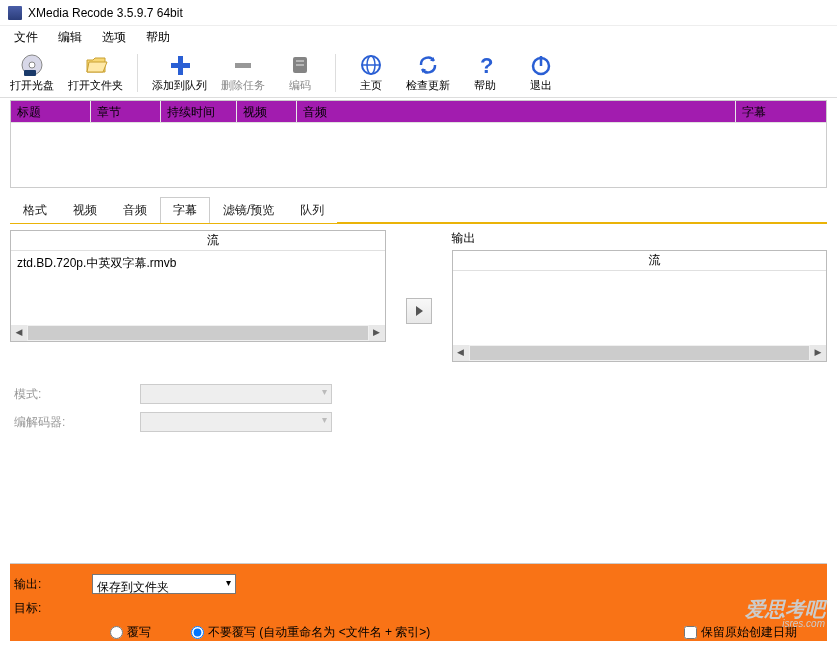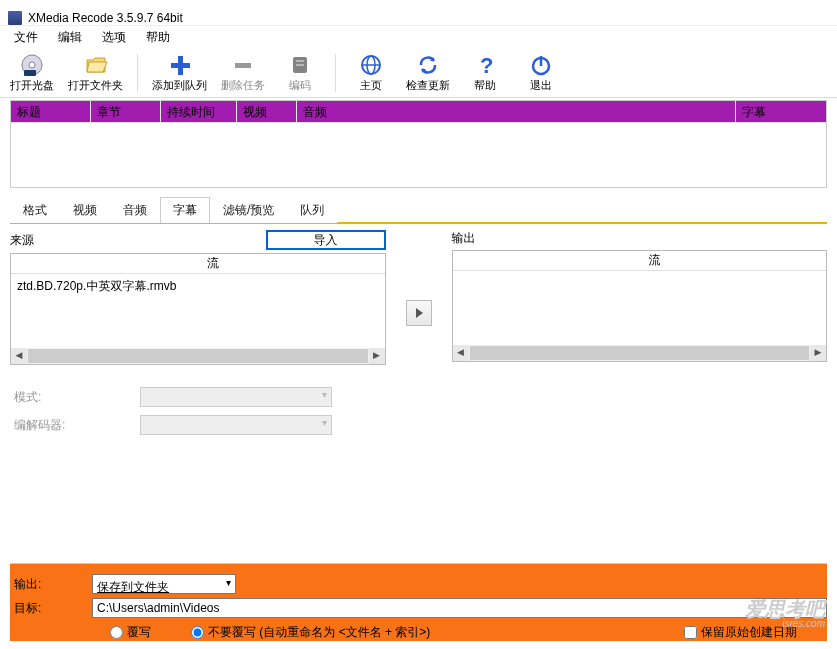--- a/index.html
+++ b/index.html
@@ -1,18 +1,18 @@
 <!DOCTYPE html>
 <html><head>
 <meta charset="utf-8">
 <style>
 * { box-sizing: border-box; margin: 0; padding: 0; }
 body { font-family: "Microsoft YaHei", "Segoe UI", sans-serif; font-size: 12px; background: #fff; width: 837px; height: 649px; overflow: hidden; position: relative; }
 
-.titlebar { height: 26px; display: flex; align-items: flex-end; padding: 0 8px; background: #fff; border-bottom: 1px solid #eee; }
+.titlebar { height: 26px; display: flex; align-items: center; padding: 0 8px; background: #fff; border-bottom: 1px solid #eee; }
 .titlebar .icon { width: 14px; height: 14px; background: linear-gradient(#4a5ea8,#2b3d7a); margin-right: 6px; border-radius: 1px; }
 .titlebar .title { font-size: 12px; }
 
 .menubar { height: 22px; display: flex; align-items: center; padding: 0 6px; gap: 4px; }
 .menubar .menuitem { padding: 2px 8px; cursor: default; }
 
 .toolbar { height: 50px; display: flex; align-items: center; padding: 0 4px; border-bottom: 1px solid #ddd; gap: 2px; }
 .toolbar .sep { width: 1px; height: 38px; background: #ddd; margin: 0 6px; }
 .toolbar .tbtn { display: flex; flex-direction: column; align-items: center; justify-content: center; min-width: 54px; height: 46px; cursor: default; padding: 2px 6px; }
 .toolbar .tbtn .ic { width: 24px; height: 24px; display: flex; align-items: center; justify-content: center; }
@@ -53,21 +53,21 @@
 
 .options { margin-top: 18px; }
 .opt-row { display: flex; align-items: center; height: 28px; }
 .opt-row .olbl { width: 130px; color: #999; padding-left: 4px; }
 .opt-row .osel { width: 192px; height: 20px; border: 1px solid #ccc; background: #eee; position: relative; }
 .opt-row .osel::after { content: "▾"; position: absolute; right: 4px; top: 1px; color: #bbb; font-size: 10px; }
 
 .bottom-panel { position: absolute; bottom: 8px; left: 10px; right: 10px; border-top: 1px solid #ccc; padding-top: 8px; background: #f97316; }
 .brow { display: flex; align-items: center; height: 24px; }
 .brow .blbl { width: 82px; padding-left: 4px; }
-.brow .bsel { width: 144px; height: 20px; border: 1px solid #767676; background: #fff; position: relative; padding: 4px 4px; text-decoration: underline; }
+.brow .bsel { width: 144px; height: 20px; border: 1px solid #767676; background: #fff; position: relative; padding: 4px 4px; }
 .brow .bsel::after { content: "▾"; position: absolute; right: 4px; top: 2px; font-size: 10px; }
 .brow .binp { flex: 1; height: 20px; border: 1px solid #767676; background: #fff; padding: 2px 4px; }
 .radio-row { display: flex; align-items: flex-end; gap: 40px; margin-top: 4px; padding-left: 100px; }
 .radio-row label { display: flex; align-items: center; gap: 4px; cursor: default; }
 .radio-row input { margin: 0; }
 
 .watermark { position: absolute; bottom: 20px; right: 12px; color: #ccc; font-size: 20px; font-weight: bold; font-style: italic; pointer-events: none; text-align: right; line-height: 1; }
 .watermark .wm2 { font-size: 10px; font-weight: normal; text-align: right; }
 </style>
 </head>
@@ -188,24 +188,20 @@
   <div class="tab">视频</div>
   <div class="tab">音频</div>
   <div class="tab active">字幕</div>
   <div class="tab">滤镜/预览</div>
   <div class="tab">队列</div>
 </div>
 
 <div class="subtitle-panel">
   <div class="panel-row1">
     <div class="src-box">
-      <div class="src-head">
-        <span class="lbl">来源</span>
-        <div class="import-btn">导入</div>
-      </div>
       <div class="stream-list">
         <div class="shdr">
             <span>流</span>
           </div>
         <div class="sitem">ztd.BD.720p.中英双字幕.rmvb</div>
         <div class="scrollbar">
             <div class="arrow">◀</div>
             <div class="track"></div>
             <div class="arrow">▶</div>
           </div>
@@ -245,21 +241,20 @@
   </div>
 </div>
 
 <div class="bottom-panel">
   <div class="brow">
     <div class="blbl">输出:</div>
     <div class="bsel">保存到文件夹</div>
   </div>
   <div class="brow">
     <div class="blbl">目标:</div>
-    <div class="binp">C:\Users\admin\Videos</div>
   </div>
   <div class="radio-row">
     <label>
         <input type="radio" name="ow" style="">
         <span>覆写</span>
       </label>
     <label>
         <input type="radio" name="ow" checked="" style="">
         <span>不要覆写 (自动重命名为 &lt;文件名 + 索引&gt;)</span>
       </label>

